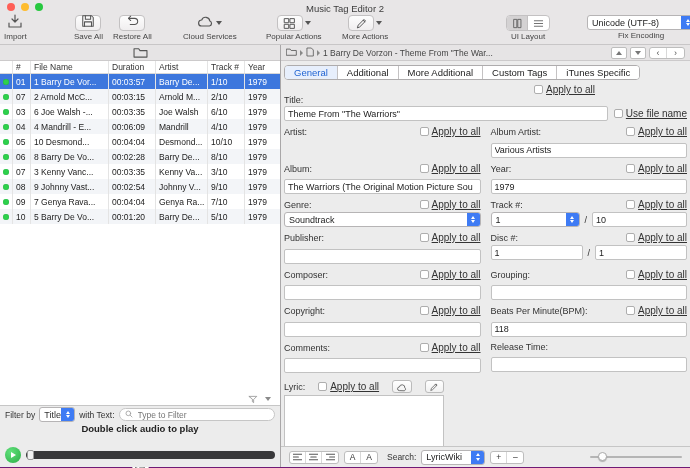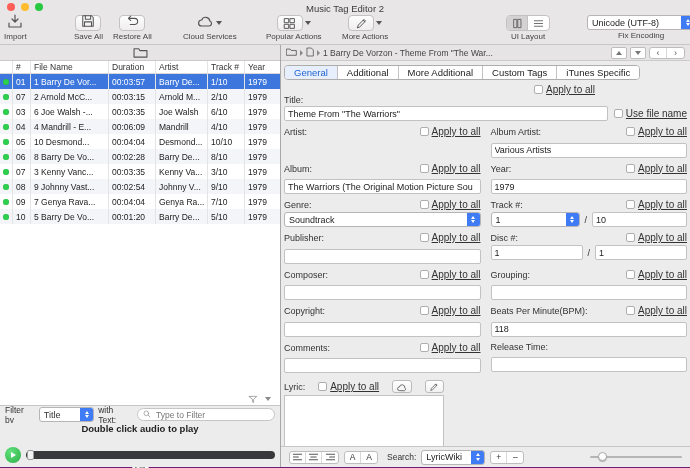--- a/index.html
+++ b/index.html
@@ -354,21 +354,21 @@
       <div class="table-space"></div>
       <div class="table-foot">
         <span><svg class="ic" width="10" height="9" viewBox="0 0 16 14" style="stroke:#8a8a8a">
               <path d="M2 2h12l-5 5v5l-2-1.5V7z"></path>
             </svg></span>
         <span class="chev-sm"></span>
       </div>
 
       <div class="filterbar">
         <span>Filter by</span>
-        <div class="popup" style="width:56px">
+        <div class="popup" style="width:36px">
           <div class="pval">Title</div>
           <div class="pchev">
               <span class="tri-up"></span>
               <span class="tri-down"></span>
             </div>
         </div>
         <span>with Text:</span>
         <div class="searchfield">
           <span><svg class="ic" width="8" height="8" viewBox="0 0 12 12" style="stroke:#9a9a9a">
                 <circle cx="5" cy="5" r="3.5"></circle>

